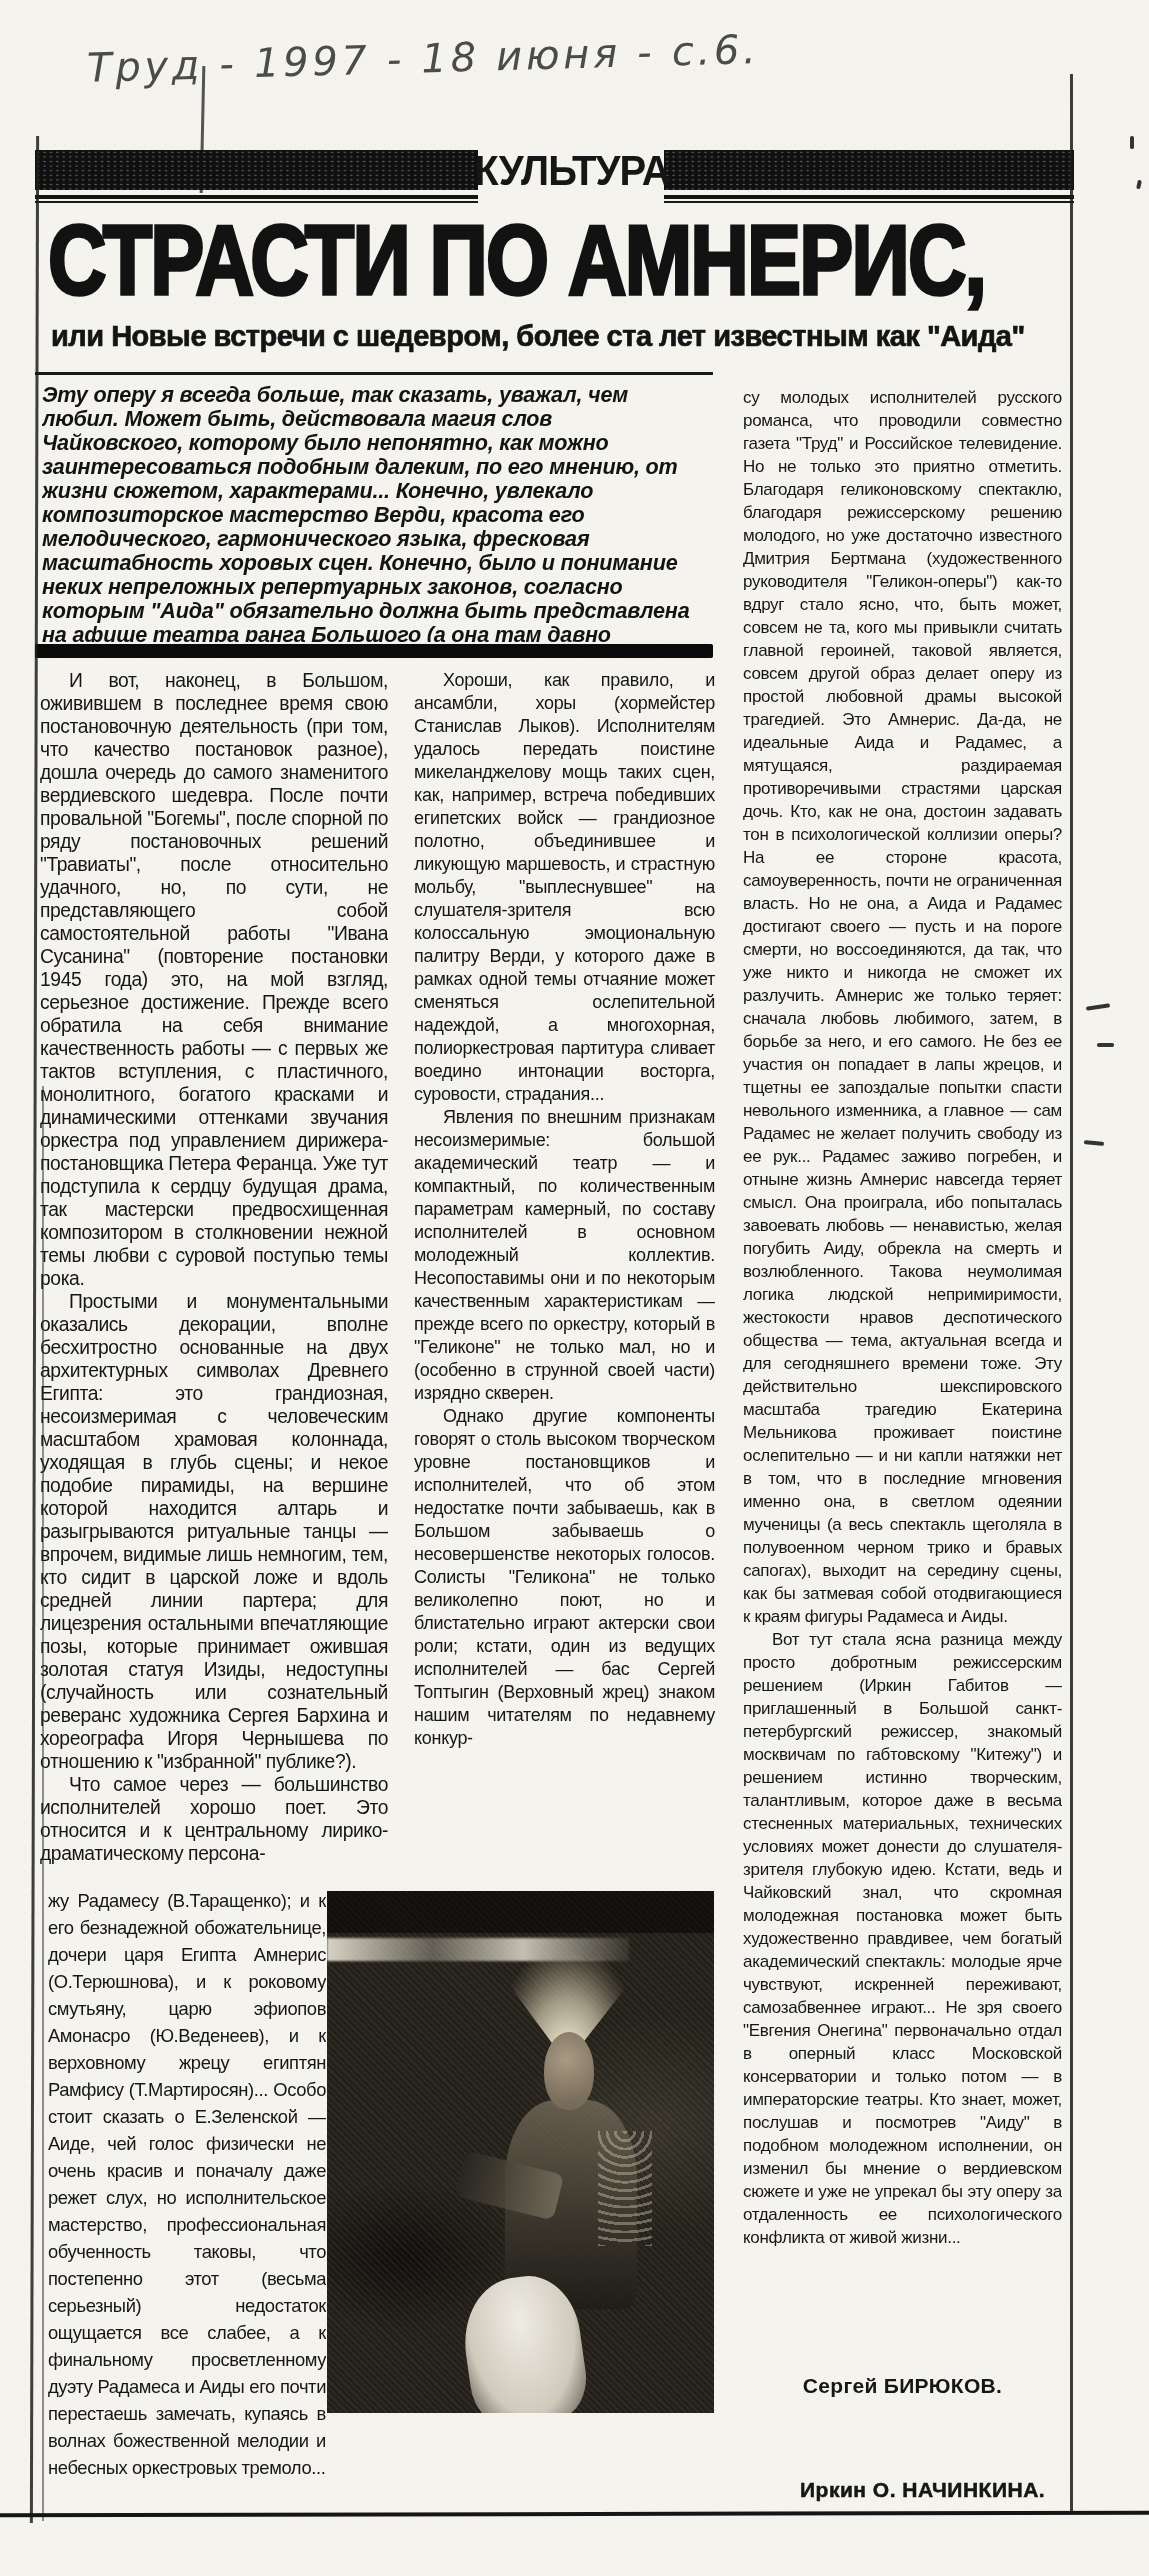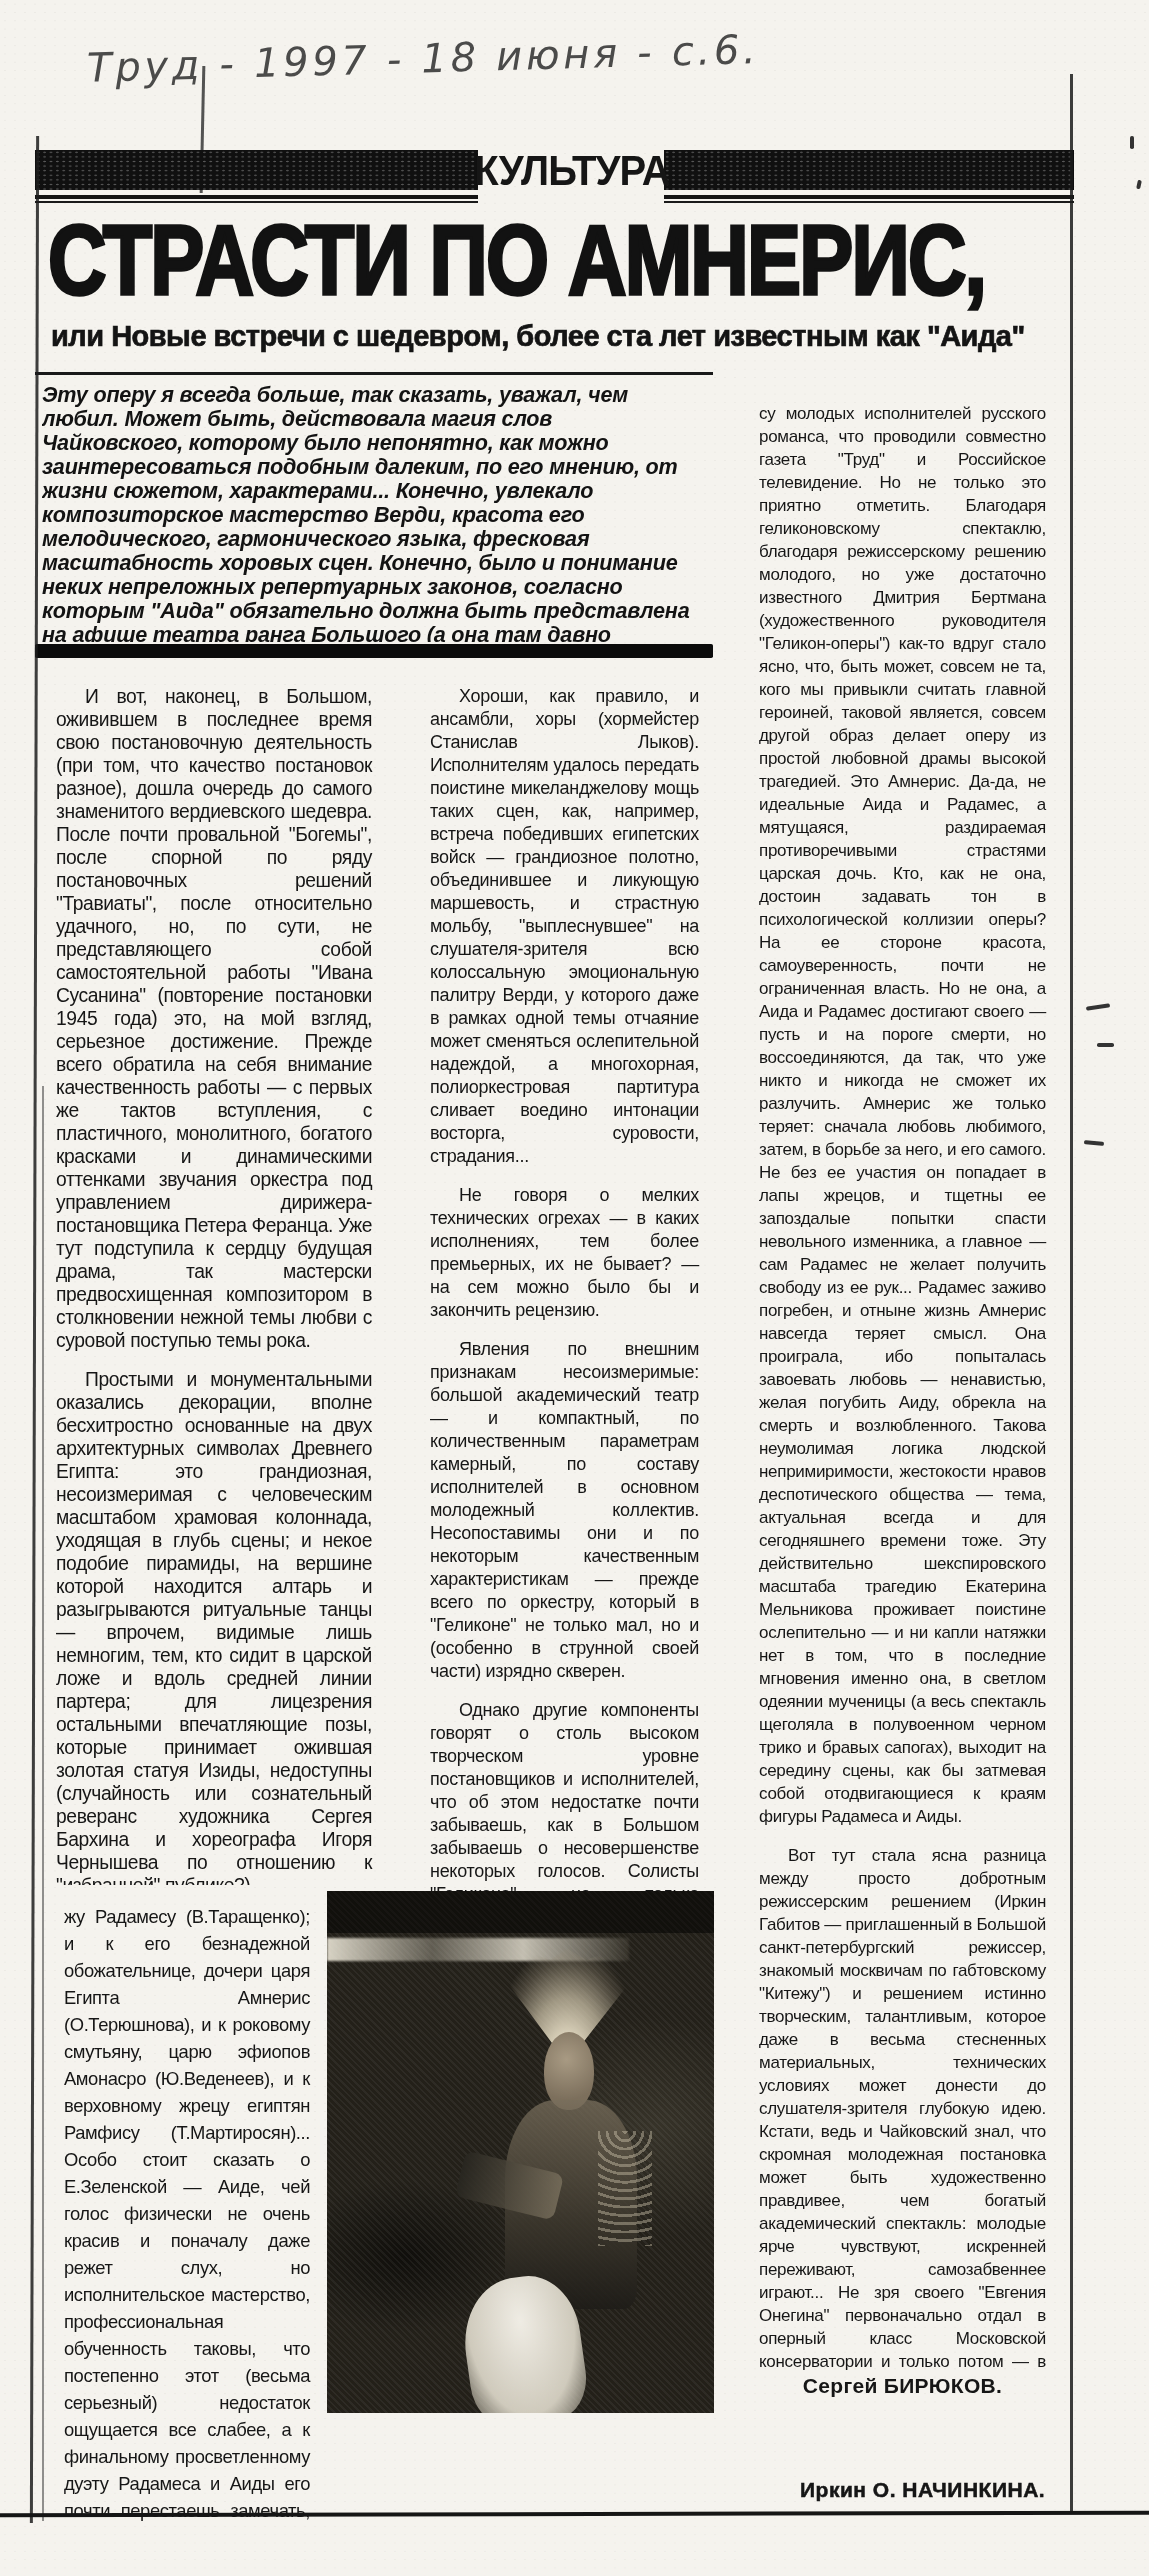--- a/index.html
+++ b/index.html
@@ -52,21 +52,21 @@
   
   .lead-toprule{position:absolute; left:35px; top:372px; width:678px; height:2.8px; background:#191919;}
   .lead{
     position:absolute; left:42px; top:383px; width:650px; height:259px;
     font-weight:bold; font-style:italic; font-size:21.6px; line-height:24px;
     letter-spacing:-0.2px; overflow:hidden; color:#131313;
   }
   .lead-botrule{position:absolute; left:35px; top:644px; width:678px; height:14px; background:#0b0b0b; border-radius:1.8px;}
   
   .col{position:absolute; text-align:justify; overflow:hidden;}
-  .col p{margin:16px; text-indent:29px;}
+  .col p{margin:0; text-indent:29px;}
   .col1a{left:40px; top:669px; width:348px; height:1216px; font-size:19.3px; line-height:23px; letter-spacing:-0.4px;}
   .col1b{left:48px; top:1887px; width:278px; height:637px; font-size:18.4px; line-height:27px; letter-spacing:-0.4px;}
   .col1b p:first-child{text-indent:0;}
   .col2{left:414px; top:669px; width:301px; height:1230px; font-size:18px; line-height:23px; letter-spacing:-0.3px;}
   .col3{left:743px; top:386px; width:319px; height:1984px; font-size:17px; line-height:23px; letter-spacing:-0.3px;}
   .col3 p:first-child{text-indent:0;}
   
   .photo{
     position:absolute; left:327px; top:1891px; width:387px; height:522px;
     background:#232019;
@@ -139,21 +139,20 @@
   <div class="col col1a">
       <p>И вот, наконец, в Большом, оживившем в последнее время свою постановочную деятельность (при том, что качество постановок разное), дошла очередь до самого знаменитого вердиевского шедевра. После почти провальной "Богемы", после спорной по ряду постановочных решений "Травиаты", после относительно удачного, но, по сути, не представляющего собой самостоятельной работы "Ивана Сусанина" (повторение постановки 1945 года) это, на мой взгляд, серьезное достижение. Прежде всего обратила на себя внимание качественность работы — с первых же тактов вступления, с пластичного, монолитного, богатого красками и динамическими оттенками звучания оркестра под управлением дирижера-постановщика Петера Феранца. Уже тут подступила к сердцу будущая драма, так мастерски предвосхищенная композитором в столкновении нежной темы любви с суровой поступью темы рока.</p>
       <p>Простыми и монументальными оказались декорации, вполне бесхитростно основанные на двух архитектурных символах Древнего Египта: это грандиозная, несоизмеримая с человеческим масштабом храмовая колоннада, уходящая в глубь сцены; и некое подобие пирамиды, на вершине которой находится алтарь и разыгрываются ритуальные танцы — впрочем, видимые лишь немногим, тем, кто сидит в царской ложе и вдоль средней линии партера; для лицезрения остальными впечатляющие позы, которые принимает ожившая золотая статуя Изиды, недоступны (случайность или сознательный реверанс художника Сергея Бархина и хореографа Игоря Чернышева по отношению к "избранной" публике?).</p>
       <p>Что самое через — большинство исполнителей хорошо поет. Это относится и к центральному лирико-драматическому персона-</p>
     </div>
   <div class="col col1b">
       <p>жу Радамесу (В.Таращенко); и к его безнадежной обожательнице, дочери царя Египта Амнерис (О.Терюшнова), и к роковому смутьяну, царю эфиопов Амонасро (Ю.Веденеев), и к верховному жрецу египтян Рамфису (Т.Мартиросян)... Особо стоит сказать о Е.Зеленской — Аиде, чей голос физически не очень красив и поначалу даже режет слух, но исполнительское мастерство, профессиональная обученность таковы, что постепенно этот (весьма серьезный) недостаток ощущается все слабее, а к финальному просветленному дуэту Радамеса и Аиды его почти перестаешь замечать, купаясь в волнах божественной мелодии и небесных оркестровых тремоло...</p>
     </div>
   <div class="col col2">
       <p>Хороши, как правило, и ансамбли, хоры (хормейстер Станислав Лыков). Исполнителям удалось передать поистине микеланджелову мощь таких сцен, как, например, встреча победивших египетских войск — грандиозное полотно, объединившее и ликующую маршевость, и страстную мольбу, "выплеснувшее" на слушателя-зрителя всю колоссальную эмоциональную палитру Верди, у которого даже в рамках одной темы отчаяние может сменяться ослепительной надеждой, а многохорная, полиоркестровая партитура сливает воедино интонации восторга, суровости, страдания...</p>
-      <p>Не говоря о мелких технических огрехах — в каких исполнениях, тем более премьерных, их не бывает? — на сем можно было бы и закончить рецензию.</p>
       <p>Явления по внешним признакам несоизмеримые: большой академический театр — и компактный, по количественным параметрам камерный, по составу исполнителей в основном молодежный коллектив. Несопоставимы они и по некоторым качественным характеристикам — прежде всего по оркестру, который в "Геликоне" не только мал, но и (особенно в струнной своей части) изрядно скверен.</p>
       <p>Однако другие компоненты говорят о столь высоком творческом уровне постановщиков и исполнителей, что об этом недостатке почти забываешь, как в Большом забываешь о несовершенстве некоторых голосов. Солисты "Геликона" не только великолепно поют, но и блистательно играют актерски свои роли; кстати, один из ведущих исполнителей — бас Сергей Топтыгин (Верховный жрец) знаком нашим читателям по недавнему конкур-</p>
     </div>
   <div class="col col3">
       <p>су молодых исполнителей русского романса, что проводили совместно газета "Труд" и Российское телевидение. Но не только это приятно отметить. Благодаря геликоновскому спектаклю, благодаря режиссерскому решению молодого, но уже достаточно известного Дмитрия Бертмана (художественного руководителя "Геликон-оперы") как-то вдруг стало ясно, что, быть может, совсем не та, кого мы привыкли считать главной героиней, таковой является, совсем другой образ делает оперу из простой любовной драмы высокой трагедией. Это Амнерис. Да-да, не идеальные Аида и Радамес, а мятущаяся, раздираемая противоречивыми страстями царская дочь. Кто, как не она, достоин задавать тон в психологической коллизии оперы? На ее стороне красота, самоуверенность, почти не ограниченная власть. Но не она, а Аида и Радамес достигают своего — пусть и на пороге смерти, но воссоединяются, да так, что уже никто и никогда не сможет их разлучить. Амнерис же только теряет: сначала любовь любимого, затем, в борьбе за него, и его самого. Не без ее участия он попадает в лапы жрецов, и тщетны ее запоздалые попытки спасти невольного изменника, а главное — сам Радамес не желает получить свободу из ее рук... Радамес заживо погребен, и отныне жизнь Амнерис навсегда теряет смысл. Она проиграла, ибо попыталась завоевать любовь — ненавистью, желая погубить Аиду, обрекла на смерть и возлюбленного. Такова неумолимая логика людской непримиримости, жестокости нравов деспотического общества — тема, актуальная всегда и для сегодняшнего времени тоже. Эту действительно шекспировского масштаба трагедию Екатерина Мельникова проживает поистине ослепительно — и ни капли натяжки нет в том, что в последние мгновения именно она, в светлом одеянии мученицы (а весь спектакль щеголяла в полувоенном черном трико и бравых сапогах), выходит на середину сцены, как бы затмевая собой отодвигающиеся к краям фигуры Радамеса и Аиды.</p>
       <p>Вот тут стала ясна разница между просто добротным режиссерским решением (Иркин Габитов — приглашенный в Большой санкт-петербургский режиссер, знакомый москвичам по габтовскому "Китежу") и решением истинно творческим, талантливым, которое даже в весьма стесненных материальных, технических условиях может донести до слушателя-зрителя глубокую идею. Кстати, ведь и Чайковский знал, что скромная молодежная постановка может быть художественно правдивее, чем богатый академический спектакль: молодые ярче чувствуют, искренней переживают, самозабвеннее играют... Не зря своего "Евгения Онегина" первоначально отдал в оперный класс Московской консерватории и только потом — в императорские театры. Кто знает, может, послушав и посмотрев "Аиду" в подобном молодежном исполнении, он изменил бы мнение о вердиевском сюжете и уже не упрекал бы эту оперу за отдаленность ее психологического конфликта от живой жизни...</p>
     </div>
 
   <div class="photo">
     <div class="ph-darkband"></div>

